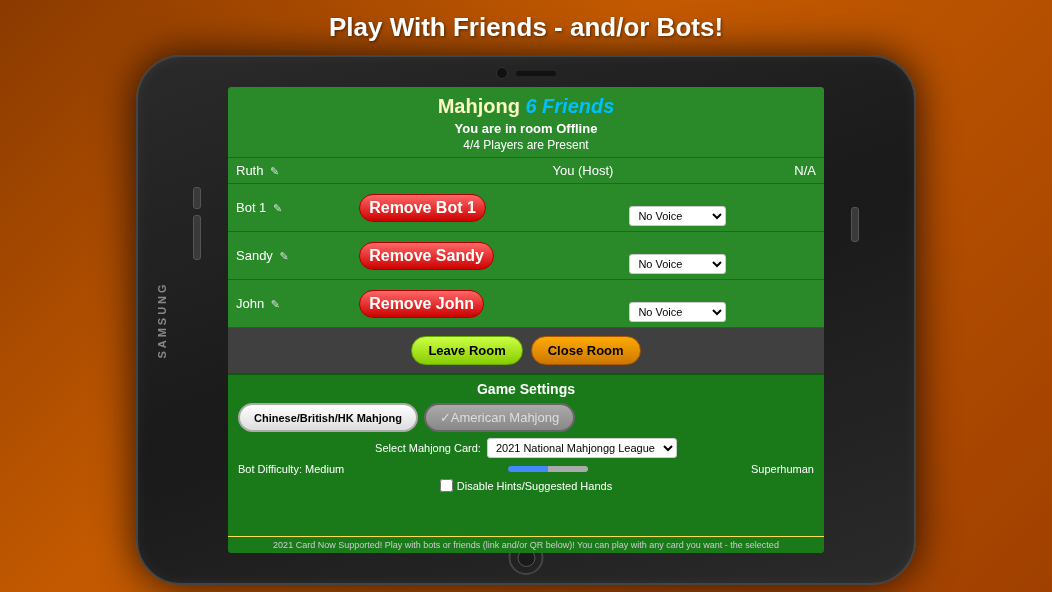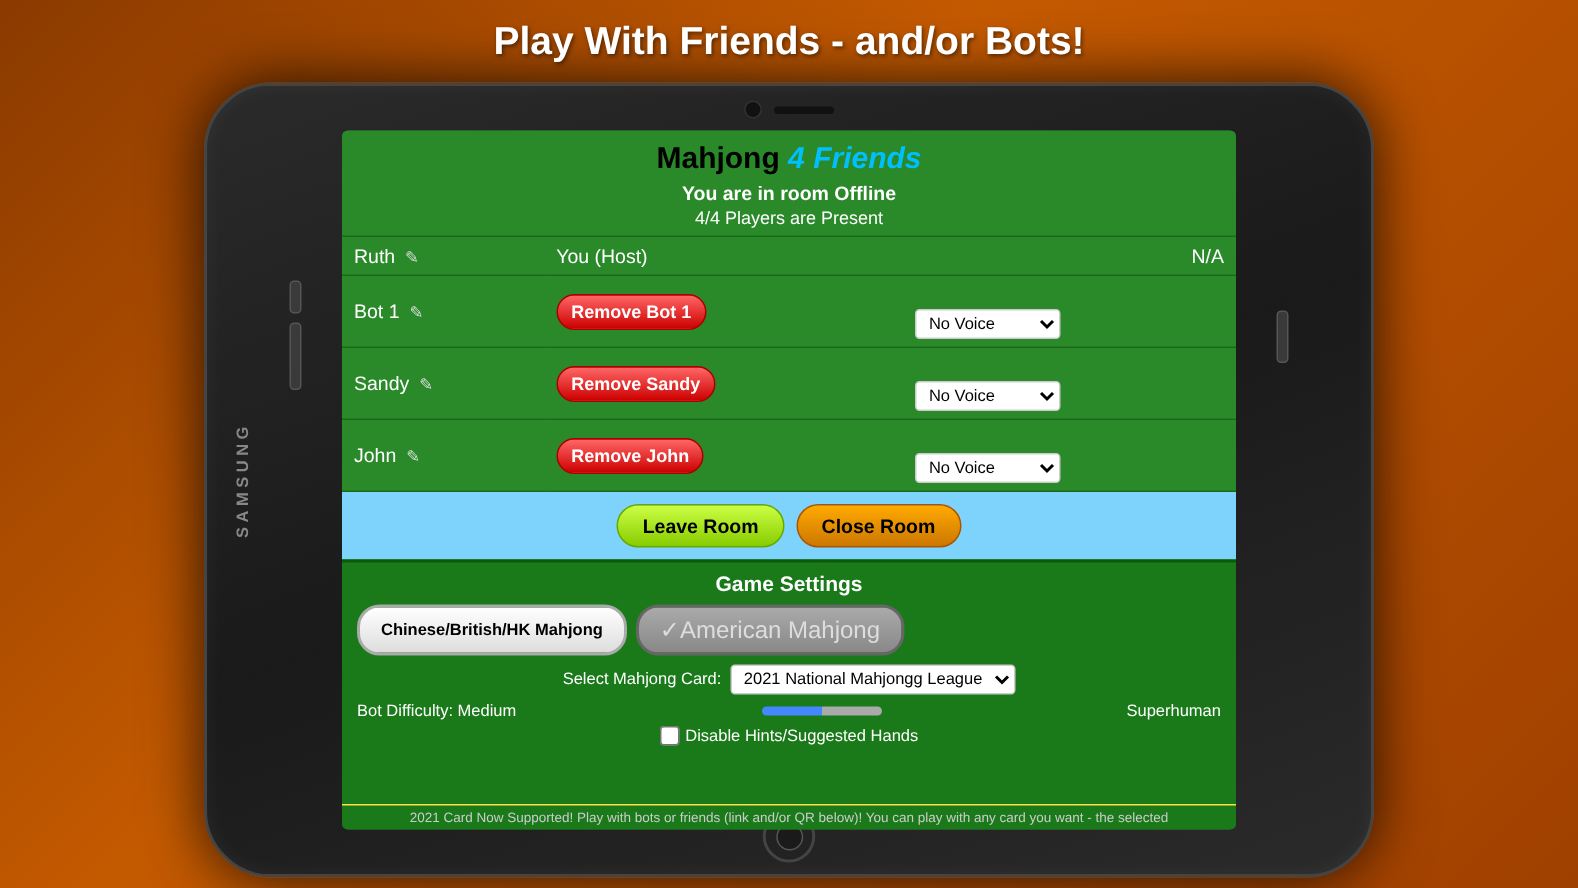--- a/index.html
+++ b/index.html
@@ -165,21 +165,21 @@
     .app-header {
       background: #2a8a2a;
       text-align: center;
       padding: 8px 5px 5px;
       border-bottom: 1px solid #1a6a1a;
     }
 
     .app-title-main {
       font-size: 20px;
       font-weight: bold;
-      color: #000000;
+      color: #fef9c3;
     }
     .app-title-friends {
       font-size: 20px;
       font-weight: bold;
       color: #00BFFF;
       font-style: italic;
     }
 
     .room-info {
       color: white;
@@ -216,38 +216,38 @@
     }
 
     .edit-icon {
       display: inline-block;
       margin-left: 3px;
       font-size: 11px;
       color: #ddd;
     }
 
     .you-host {
-      text-align: left;
+      text-align: right;
       color: white;
       font-size: 12px;
     }
 
     .na-text {
       text-align: right;
       color: white;
       font-size: 12px;
     }
 
     .remove-btn {
       background: linear-gradient(180deg, #ff6666 0%, #cc0000 100%);
       color: white;
       border: 1px solid #aa0000;
       border-radius: 15px;
       padding: 4px 9px;
-      font-size: 12px;
+      font-size: 16px;
       font-weight: bold;
       cursor: pointer;
       white-space: nowrap;
       text-align: center;
     }
 
     .no-voice-select {
       background: white;
       border: 1px solid #ccc;
       border-radius: 3px;
@@ -255,21 +255,21 @@
       padding: 2px 4px;
       color: black;
       margin-top: 17px;
     }
 
     .action-buttons {
       display: flex;
       justify-content: center;
       gap: 8px;
       padding: 8px 5px;
-      background: #7dd3fc;
+      background: #404040;
     }
 
     .leave-btn {
       background: linear-gradient(180deg, #ccff44 0%, #88cc00 100%);
       color: black;
       border: 1px solid #66aa00;
       border-radius: 15px;
       padding: 6px 16px;
       font-size: 13px;
       font-weight: bold;
@@ -330,21 +330,21 @@
       font-weight: bold;
       cursor: pointer;
     }
 
     .type-btn-inactive {
       background: linear-gradient(180deg, #aaaaaa 0%, #888888 100%);
       color: #ddd;
       border: 2px solid #666;
       border-radius: 15px;
       padding: 5px 14px;
-      font-size: 16px;
+      font-size: 13px;
       cursor: pointer;
     }
 
     .card-select-row {
       display: flex;
       align-items: center;
       justify-content: center;
       gap: 6px;
       margin-bottom: 5px;
       color: white;
@@ -434,21 +434,21 @@
     </div>
 
     <div class="bottom-home">
       <div class="home-inner"></div>
     </div>
 
     <div class="phone-screen">
 
       <div class="app-header">
         <div>
-          <span class="app-title-main">Mahjong</span><span class="app-title-friends"> 4 Friends</span>
+          <span class="app-title-main">Mahjong</span><span class="app-title-friends"> 6 Friends</span>
         </div>
         <div class="room-info">You are in room Offline</div>
         <div class="players-info">4/4 Players are Present</div>
       </div>
 
       <table class="players-table">
 
         <tbody>
             <tr>
           <td class="player-name">

